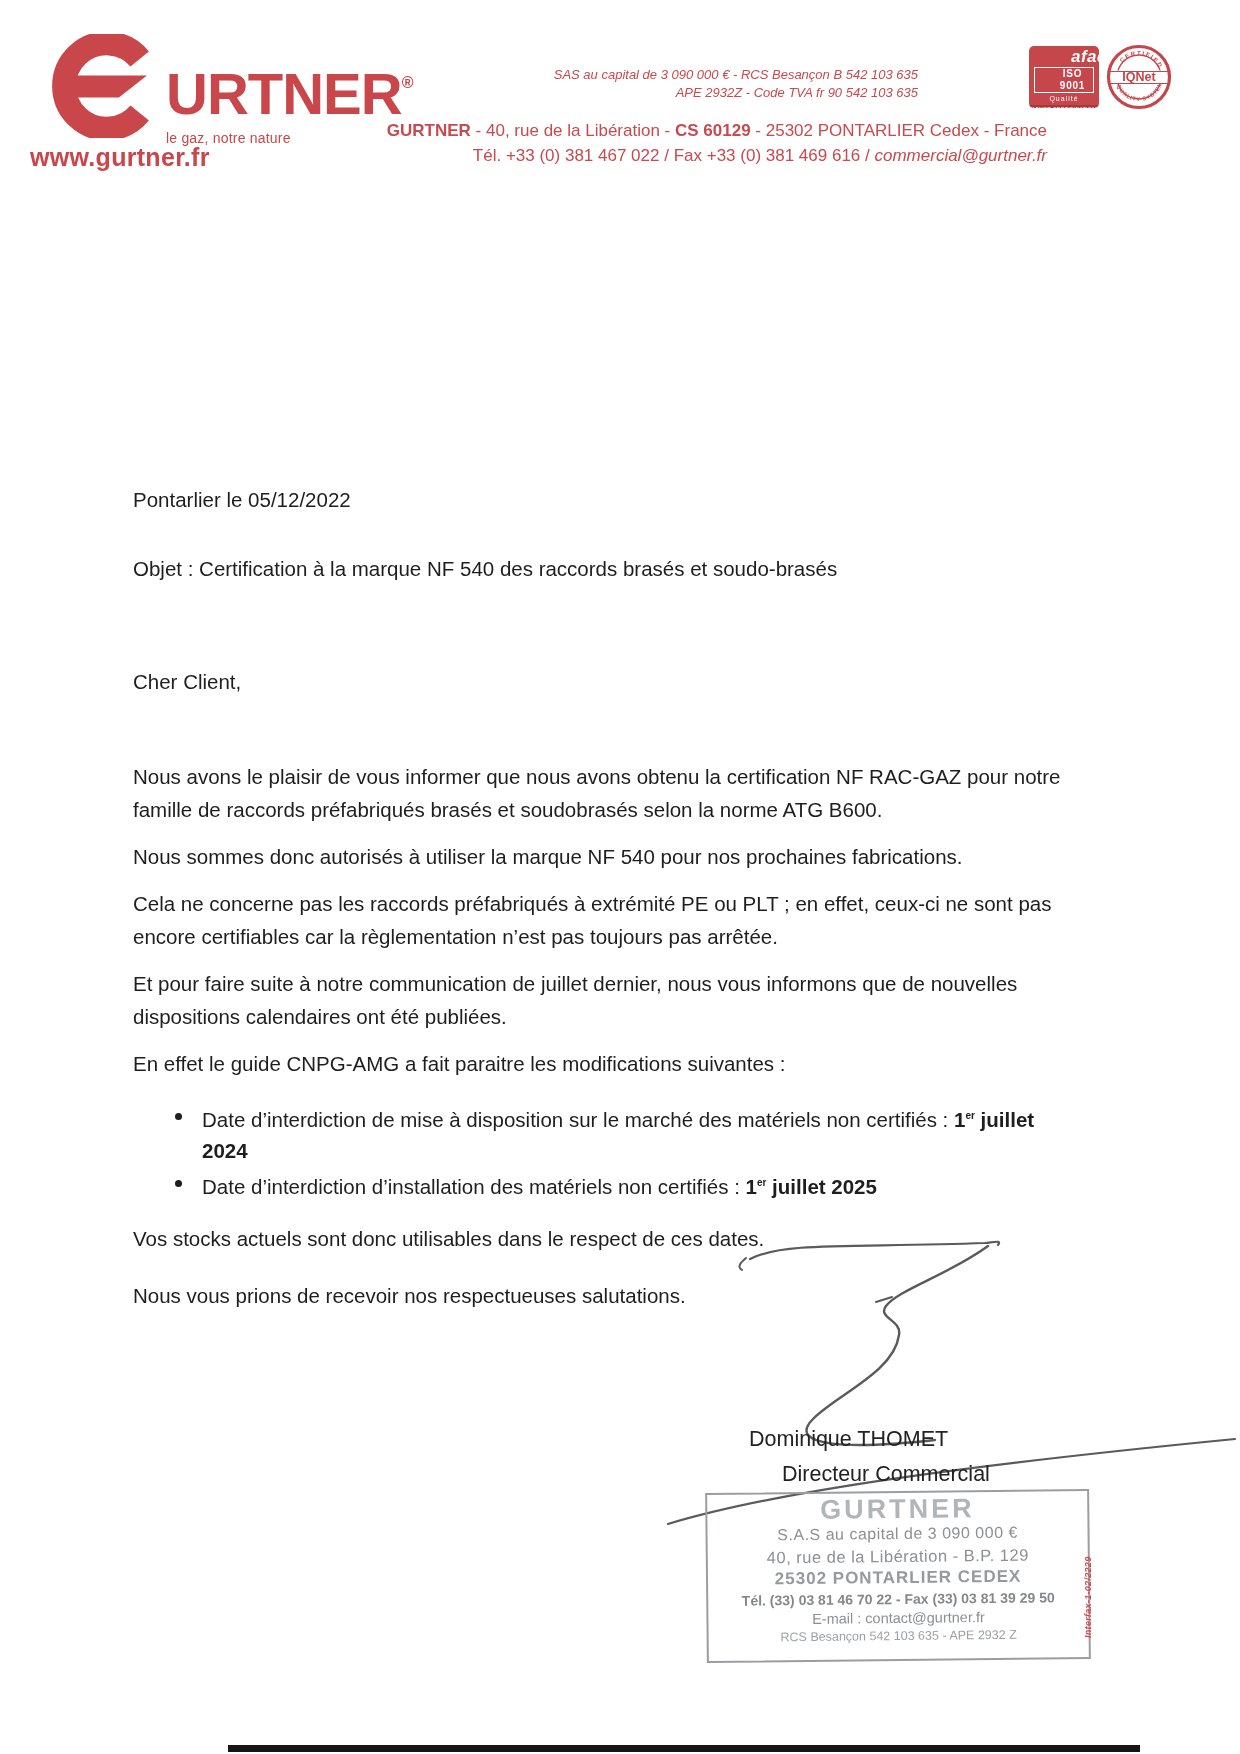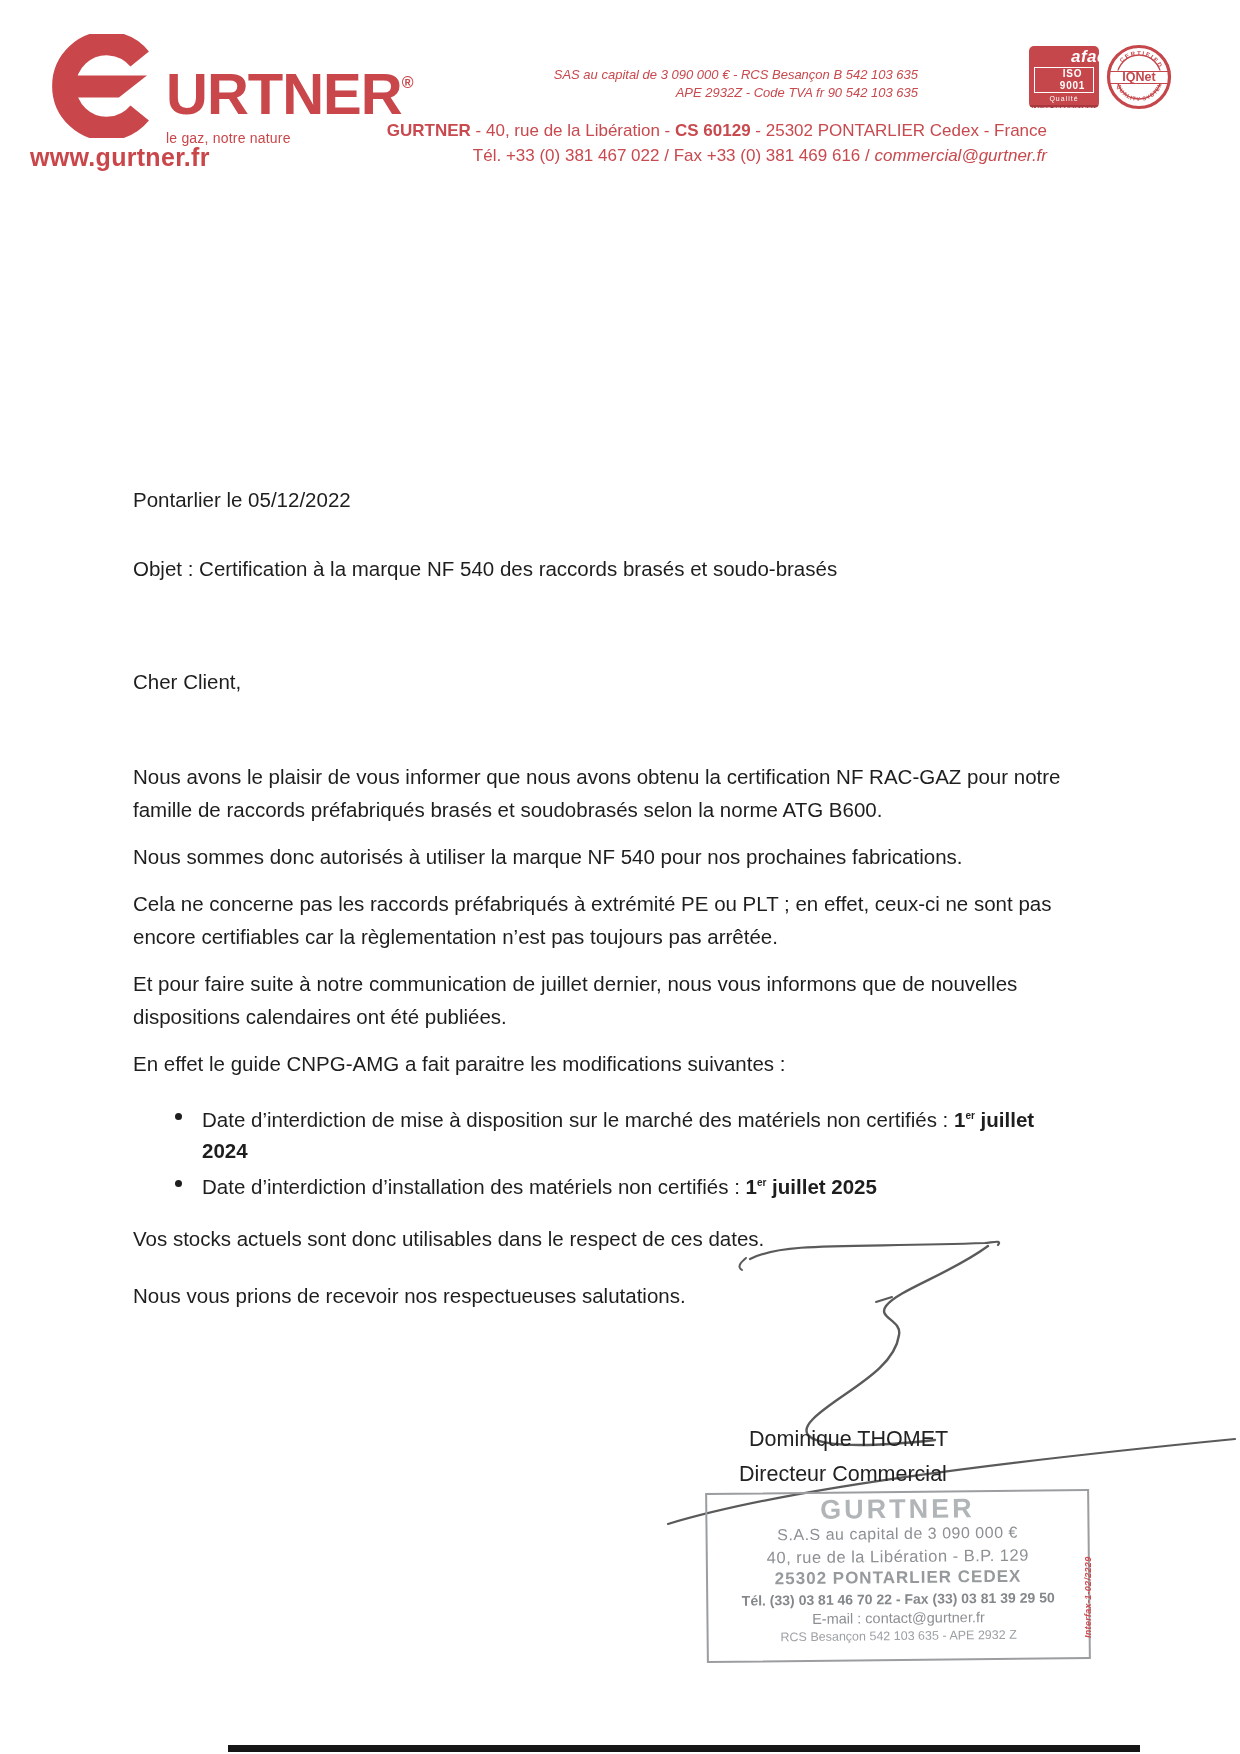--- a/index.html
+++ b/index.html
@@ -71,21 +71,21 @@
     position:absolute; left:0; top:13px; width:7px; height:7px;
     border-radius:50%; background:#1e1e1e;
   }
   .bullet-bold { font-weight:700; }
   .bullet-bold sup { font-size:10px; }
   .stocks-line { margin-bottom:24px; }
   .closing-line { margin-bottom:0; }
   
   .signature-svg { position:absolute; left:650px; top:1232px; width:590px; height:310px; }
   .sig-name  { position:absolute; left:749px; top:1427px; font-size:21.5px; color:#222; }
-  .sig-title { position:absolute; left:739px; top:1462px; font-size:21.5px; color:#222; }
+  .sig-title { position:absolute; left:782px; top:1462px; font-size:21.5px; color:#222; }
   .stamp {
     position:absolute; left:706px; top:1491px; width:384px; height:170px;
     border:2.5px solid #9b9da0; transform:rotate(-0.6deg);
     color:#8d9093; text-align:center; padding-top:2px;
     background:rgba(255,255,255,0.0);
   }
   .stamp-logo {
     font-weight:900; font-size:27px; letter-spacing:3px;
     color:#a4a9ac; opacity:0.85; line-height:28px;
   }

